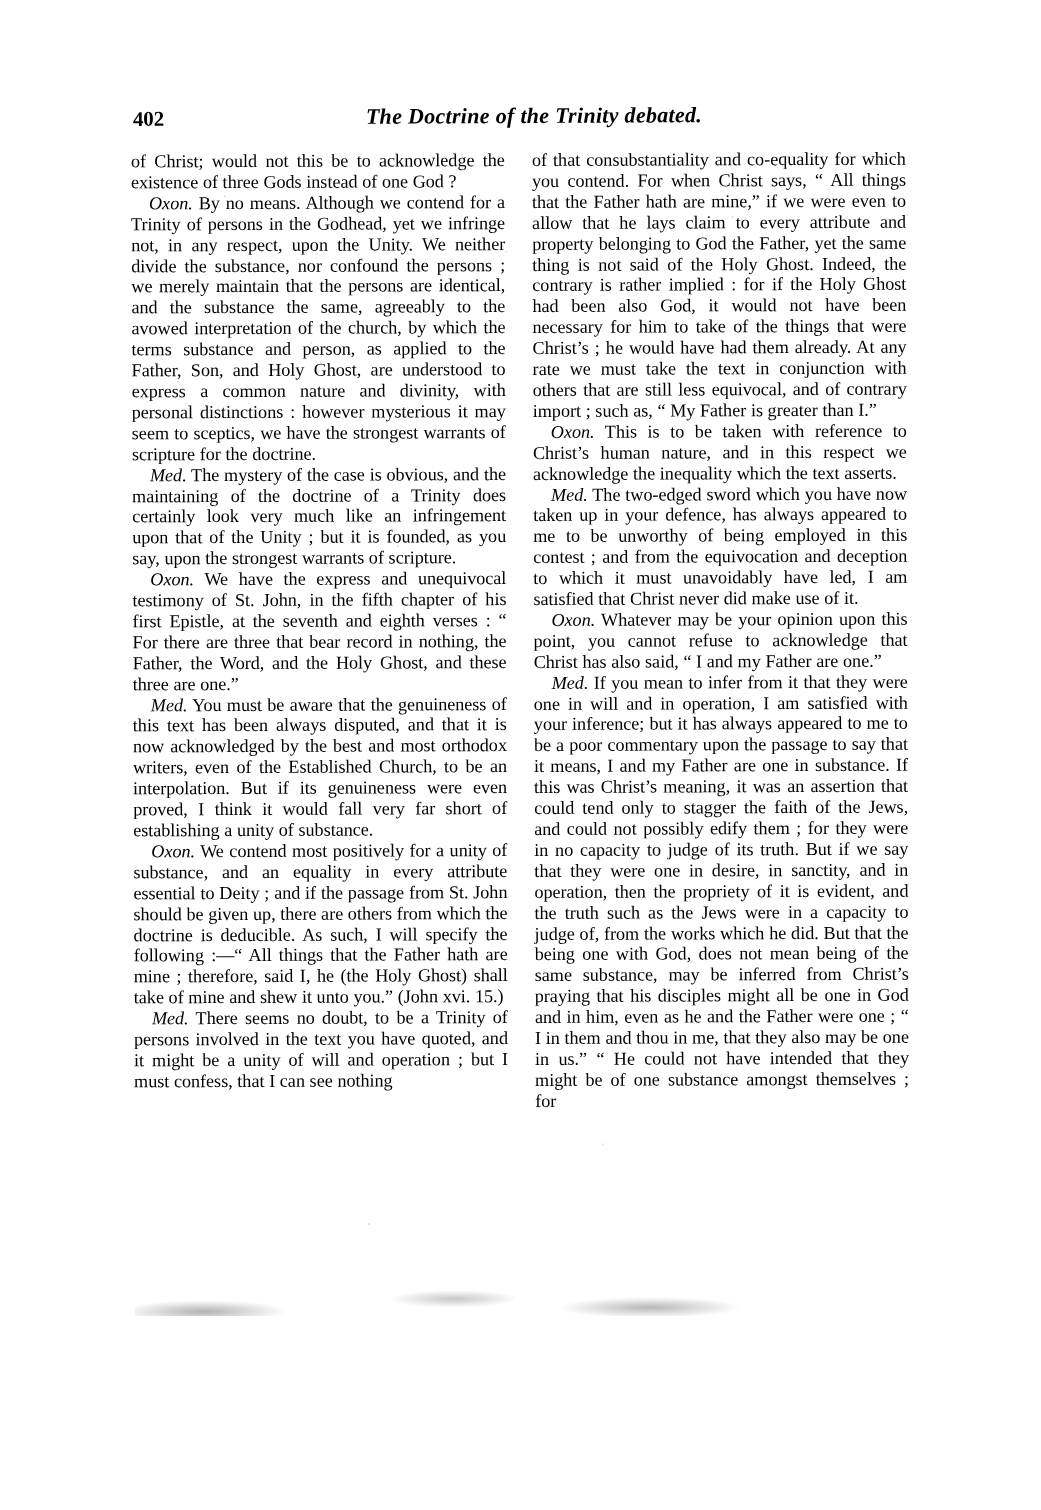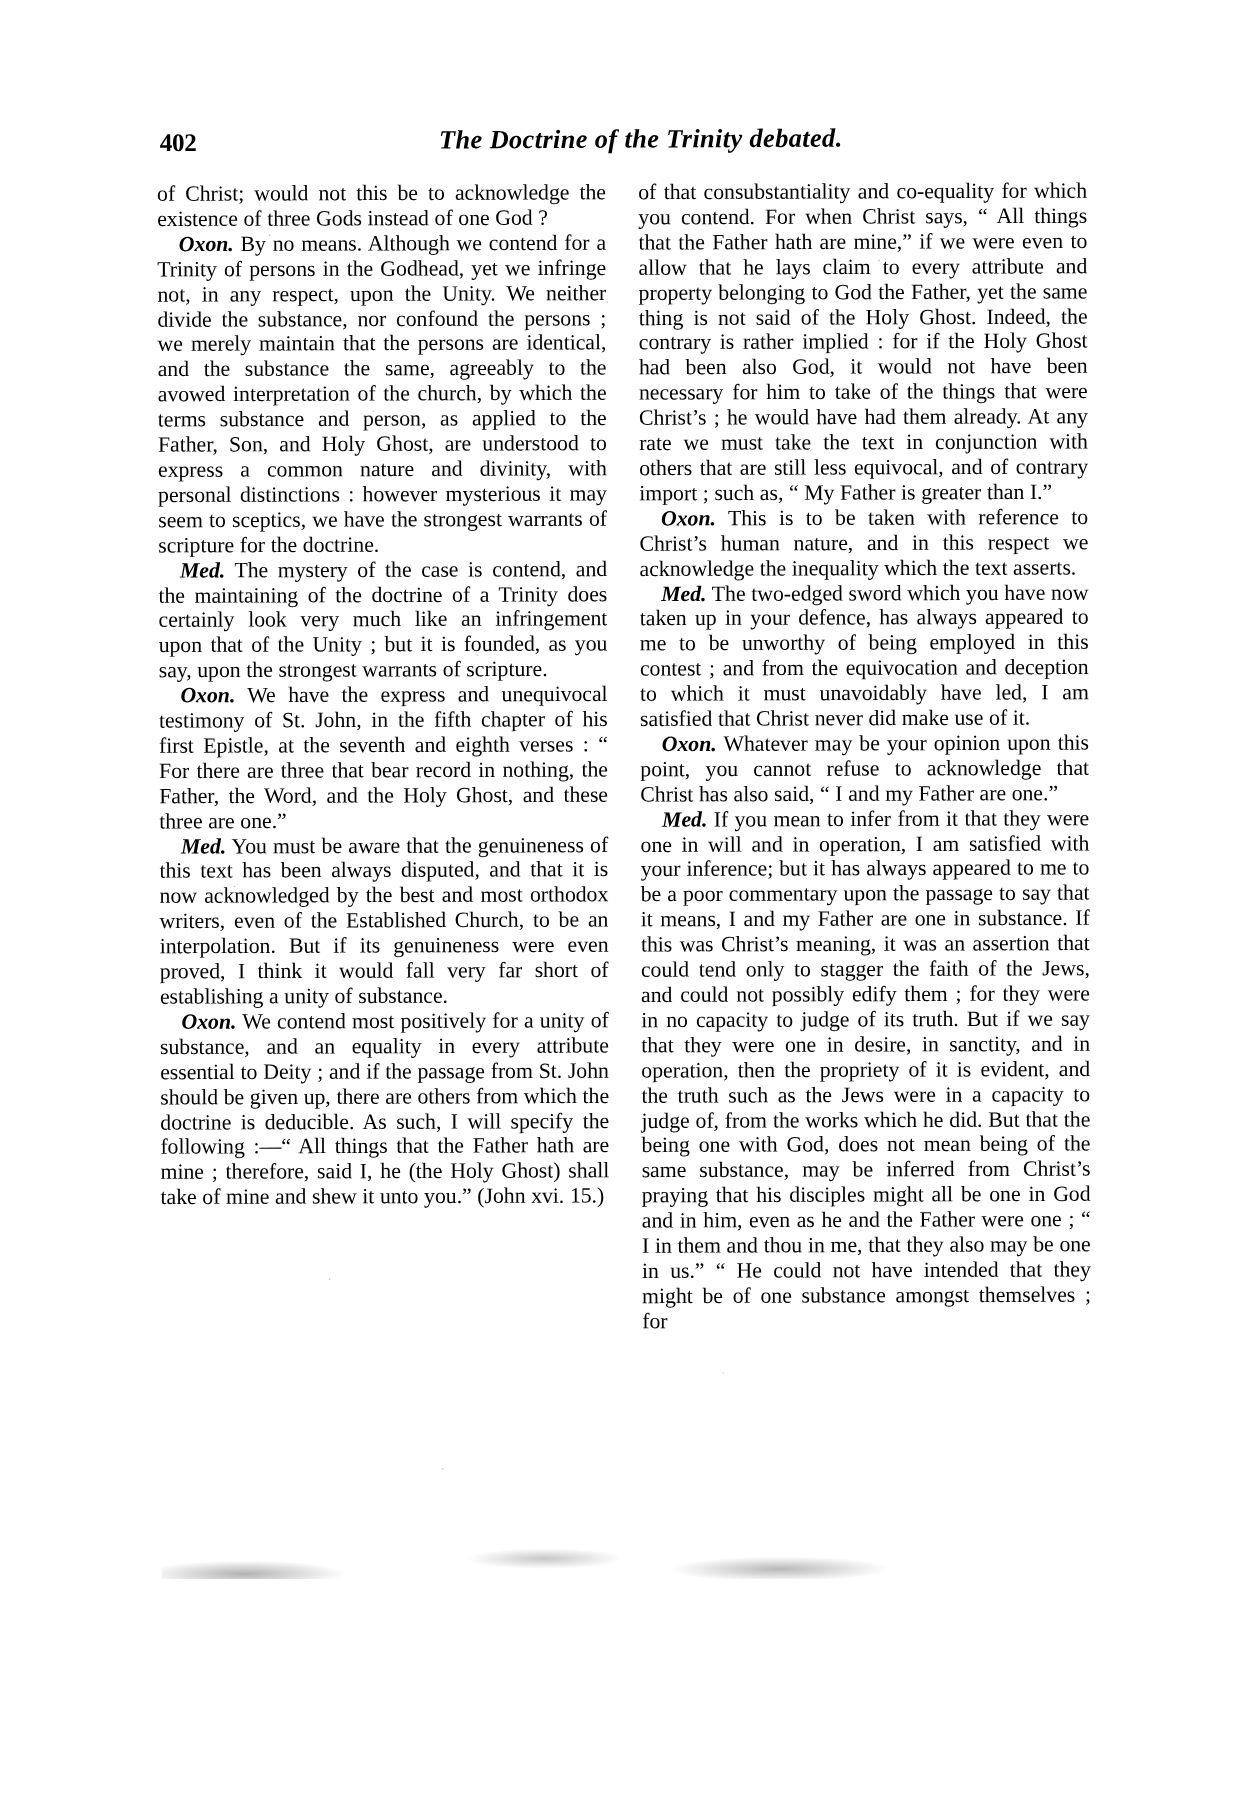--- a/index.html
+++ b/index.html
@@ -82,21 +82,20 @@
   }
   .col p.indent {
     text-indent: 18px;
   }
   .col p.cont {
     text-indent: 0;
   }
 
   .speaker {
     font-style: italic;
-    font-weight: bold;
   }
 
   
   .bleed {
     position: absolute;
     pointer-events: none;
     mix-blend-mode: multiply;
   }
 
   
@@ -156,24 +155,25 @@
   <div class="running-head">
     <div class="folio">402</div>
     <div class="head-title">The Doctrine of the Trinity debated.</div>
   </div>
 
   <div class="columns">
 
     <div class="col col-left">
       <p class="cont"><span>of Christ; would not this be to acknowledge the existence of three Gods instead of one God ?</span></p>
       <p class="indent"><span class="speaker">Oxon.</span><span> By no means.  Although we contend for a Trinity of persons in the Godhead, yet we infringe not, in any respect, upon the Unity.  We neither divide the substance, nor confound the persons ; we merely maintain that the persons are identical, and the substance the same, agreeably to the avowed interpretation of the church, by which the terms substance and person, as applied to the Father, Son, and Holy Ghost, are understood to express a common nature and divinity, with personal distinctions : however mysterious it may seem to sceptics, we have the strongest warrants of scripture for the doctrine.</span></p>
-      <p class="indent"><span class="speaker">Med.</span><span> The mystery of the case is contend, and the maintaining of the doctrine of a Trinity does certainly look very much like an infringement upon that of the Unity ; but it is founded, as you say, upon the strongest warrants of scripture.</span></p>
+      <p class="indent"><span class="speaker">Med.</span><span> The mystery of the case is obvious, and the maintaining of the doctrine of a Trinity does certainly look very much like an infringement upon that of the Unity ; but it is founded, as you say, upon the strongest warrants of scripture.</span></p>
       <p class="indent"><span class="speaker">Oxon.</span><span> We have the express and unequivocal testimony of St. John, in the fifth chapter of his first Epistle, at the seventh and eighth verses : “ For there are three that bear record in nothing, the Father, the Word, and the Holy Ghost, and these three are one.”</span></p>
       <p class="indent"><span class="speaker">Med.</span><span> You must be aware that the genuineness of this text has been always disputed, and that it is now acknowledged by the best and most orthodox writers, even of the Established Church, to be an interpolation.  But if its genuineness were even proved, I think it would fall very far short of establishing a unity of substance.</span></p>
       <p class="indent"><span class="speaker">Oxon.</span><span> We contend most positively for a unity of substance, and an equality in every attribute essential to Deity ; and if the passage from St. John should be given up, there are others from which the doctrine is deducible.  As such, I will specify the following :—“ All things that the Father hath are mine ; therefore, said I, he (the Holy Ghost) shall take of mine and shew it unto you.”  (John xvi. 15.)</span></p>
+      <p class="indent"><span class="speaker">Med.</span><span> There seems no doubt, to be a Trinity of persons involved in the text you have quoted, and it might be a unity of will and operation ; but I must confess, that I can see nothing</span></p>
     </div>
 
     <div class="col col-right">
       <p class="cont"><span>of that consubstantiality and co-equality for which you contend.  For when Christ says, “ All things that the Father hath are mine,” if we were even to allow that he lays claim to every attribute and property belonging to God the Father, yet the same thing is not said of the Holy Ghost.  Indeed, the contrary is rather implied : for if the Holy Ghost had been also God, it would not have been necessary for him to take of the things that were Christ’s ; he would have had them already.  At any rate we must take the text in conjunction with others that are still less equivocal, and of contrary import ; such as, “ My Father is greater than I.”</span></p>
       <p class="indent"><span class="speaker">Oxon.</span><span> This is to be taken with reference to Christ’s human nature, and in this respect we acknowledge the inequality which the text asserts.</span></p>
       <p class="indent"><span class="speaker">Med.</span><span> The two-edged sword which you have now taken up in your defence, has always appeared to me to be unworthy of being employed in this contest ; and from the equivocation and deception to which it must unavoidably have led, I am satisfied that Christ never did make use of it.</span></p>
       <p class="indent"><span class="speaker">Oxon.</span><span> Whatever may be your opinion upon this point, you cannot refuse to acknowledge that Christ has also said, “ I and my Father are one.”</span></p>
       <p class="indent"><span class="speaker">Med.</span><span> If you mean to infer from it that they were one in will and in operation, I am satisfied with your inference; but it has always appeared to me to be a poor commentary upon the passage to say that it means, I and my Father are one in substance. If this was Christ’s meaning, it was an assertion that could tend only to stagger the faith of the Jews, and could not possibly edify them ; for they were in no capacity to judge of its truth. But if we say that they were one in desire, in sanctity, and in operation, then the propriety of it is evident, and the truth such as the Jews were in a capacity to judge of, from the works which he did.  But that the being one with God, does not mean being of the same substance, may be inferred from Christ’s praying that his disciples might all be one in God and in him, even as he and the Father were one ; “ I in them and thou in me, that they also may be one in us.”  “ He could not have intended that they might be of one substance amongst themselves ; for</span></p>
     </div>
 

